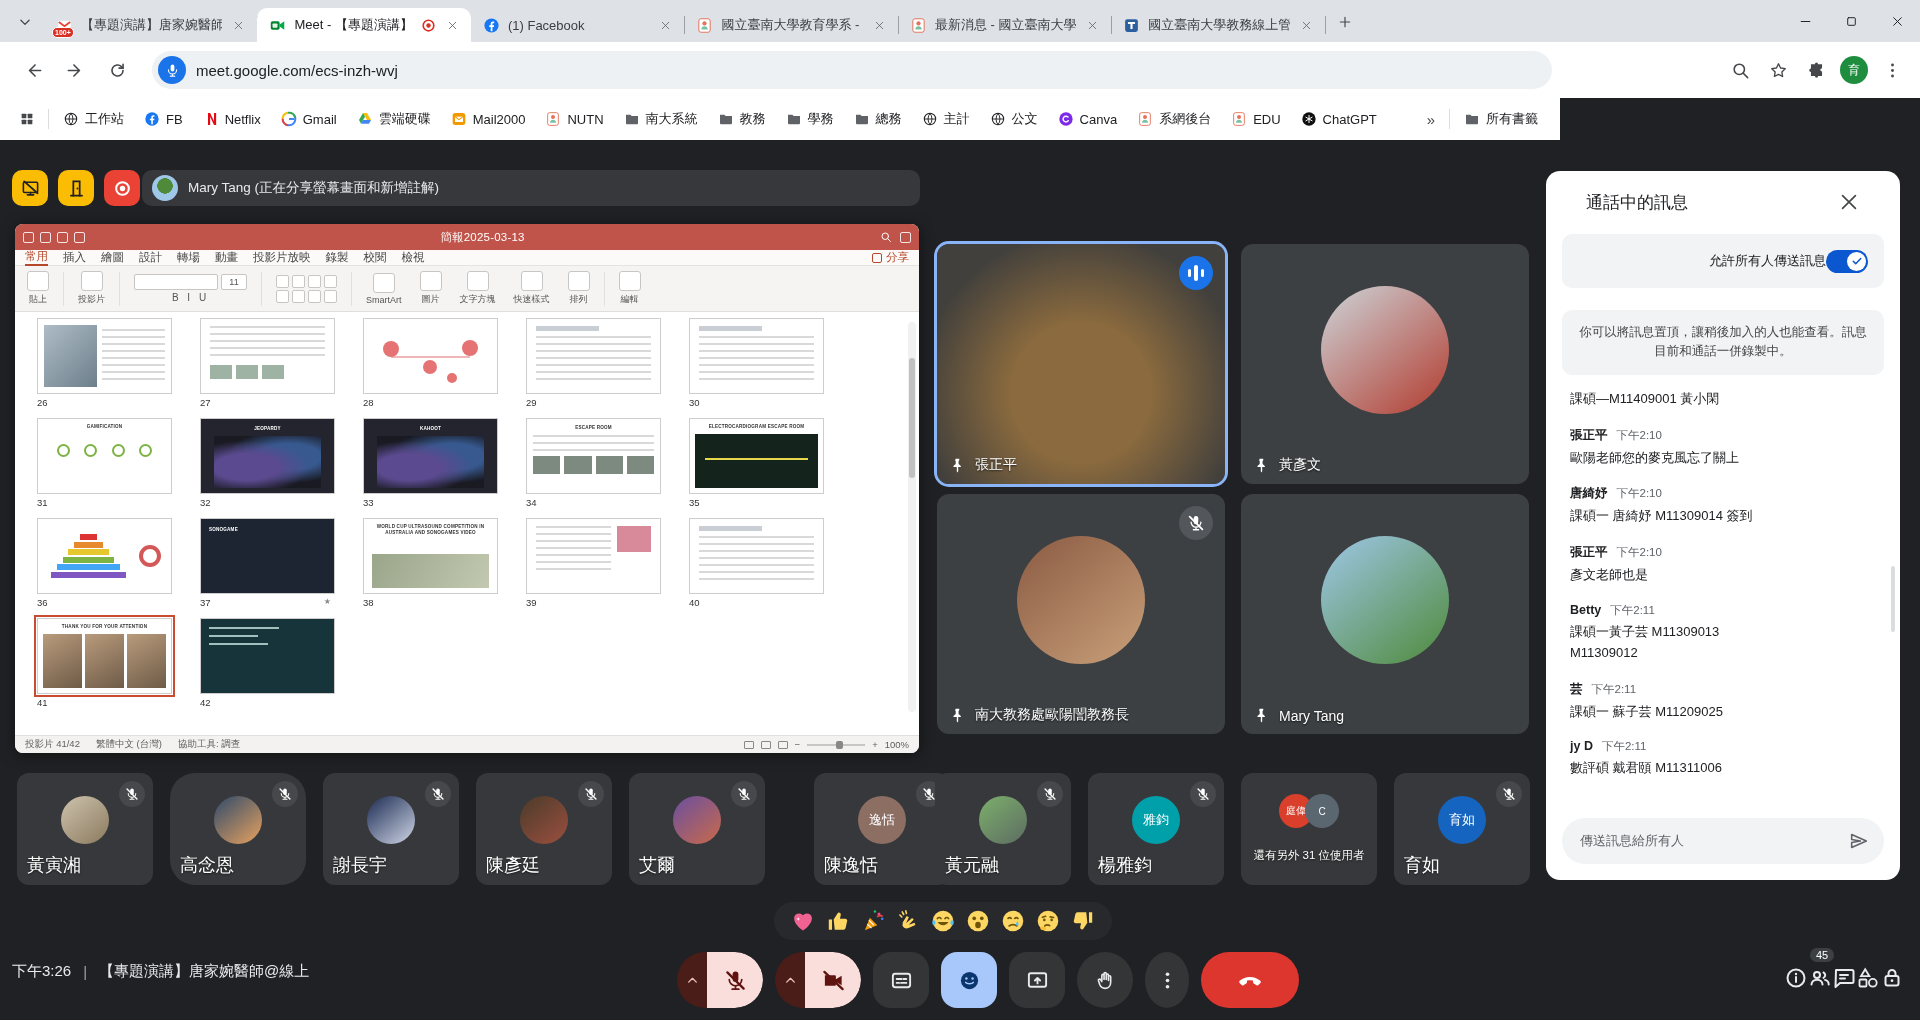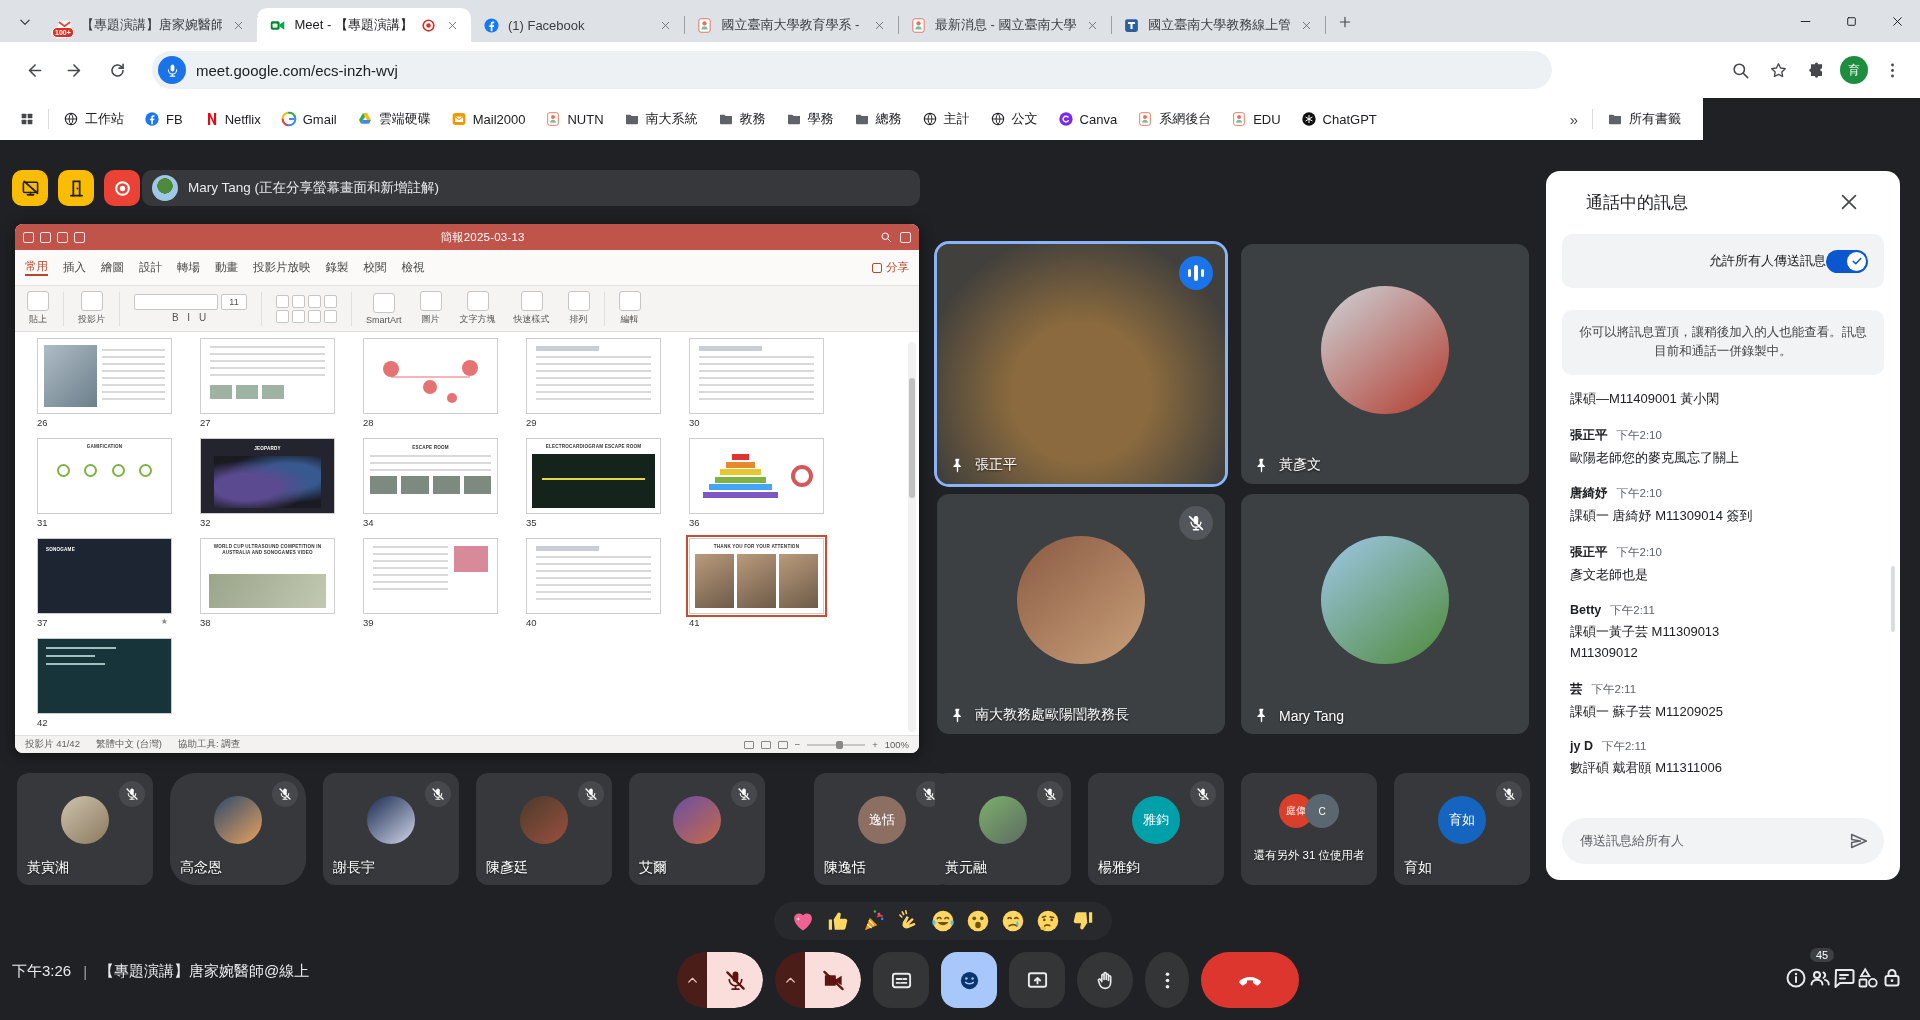--- a/index.html
+++ b/index.html
@@ -34,21 +34,21 @@
   .navbtn .i{width:19px;height:19px}
   .omnibox{flex:1 1 auto;height:38px;margin:0 14px;background:#eef1f4;border-radius:19px;display:flex;align-items:center;padding:0 14px 0 6px;max-width:1400px}
   .sitechip{width:28px;height:28px;border-radius:50%;background:#1a73e8;display:flex;align-items:center;justify-content:center;color:#fff;margin-right:10px}
   .sitechip .i{width:15px;height:15px}
   .url{font-size:15px;color:#202124}
   .tb-right{display:flex;align-items:center;gap:6px;margin-left:auto}
   .tbicon{width:32px;height:32px;border-radius:50%;display:flex;align-items:center;justify-content:center;color:#45474a}
   .tbicon .i{width:19px;height:19px}
   .avatar-chip{width:28px;height:28px;border-radius:50%;background:#1e8e3e;color:#fff;font-size:12px;display:flex;align-items:center;justify-content:center}
 
-  .bookmarks{position:absolute;top:98px;left:0;width:1703px;height:42px;background:#fff;display:flex;align-items:center;padding:0 14px;gap:0}
+  .bookmarks{position:absolute;top:98px;left:0;width:1560px;height:42px;background:#fff;display:flex;align-items:center;padding:0 14px;gap:0}
   .bmapps{width:26px;height:26px;display:flex;align-items:center;justify-content:center;color:#45474a;margin-right:2px}
   .bmapps .i{width:16px;height:16px}
   .bmdiv{width:1px;height:20px;background:#dadce0;margin:0 6px}
   .bmitem{display:flex;align-items:center;gap:6px;padding:4px 8px;border-radius:8px;font-size:13px;color:#202124;white-space:nowrap}
   .bmitem .i{width:16px;height:16px}
   .bmmore{margin-left:auto;color:#45474a;font-size:15px;padding:0 8px}
   .bmall{display:flex;align-items:center;gap:6px;font-size:13px;color:#202124;padding:4px 8px}
   .bmall .i{width:16px;height:16px}
 
   
@@ -63,21 +63,21 @@
 
   
   .ppt{position:absolute;left:15px;top:224px;width:904px;height:529px;border-radius:8px;overflow:hidden;
        background:#fff;box-shadow:0 2px 14px rgba(0,0,0,.5);display:flex;flex-direction:column}
   .ppt-titlebar{height:26px;background:#c0544a;display:flex;align-items:center;color:#fff;padding:0 8px;gap:6px;flex:0 0 auto}
   .ppt-qat{display:flex;gap:6px;align-items:center}
   .qat-sq{width:11px;height:11px;border:1.3px solid rgba(255,255,255,.85);border-radius:2px}
   .ppt-title{flex:1;text-align:center;font-size:11.5px;letter-spacing:.2px}
   .ppt-tr{display:flex;align-items:center;gap:8px}
   .ppt-tr .i{width:12px;height:12px;color:#fff}
-  .ppt-menurow{height:36px;background:#fbfaf9;border-bottom:1px solid #e5e3e1;display:flex;align-items:center;padding:0 10px;gap:15px;flex:0 0 auto}
+  .ppt-menurow{height:16px;background:#fbfaf9;border-bottom:1px solid #e5e3e1;display:flex;align-items:center;padding:0 10px;gap:15px;flex:0 0 auto}
   .pmenu{font-size:11.5px;color:#444}
   .pmenu.sel{color:#b7472a;box-shadow:inset 0 -2px 0 #b7472a;padding-bottom:2px}
   .ppt-share{margin-left:auto;color:#b7472a;font-size:11.5px;display:flex;align-items:center;gap:4px}
   .ppt-share .sq{width:10px;height:10px;border:1.2px solid #b7472a;border-radius:2px}
   .ppt-ribbon{height:46px;background:#f6f4f3;border-bottom:1px solid #e1dfdd;display:flex;align-items:center;padding:0 8px;gap:10px;flex:0 0 auto;overflow:hidden}
   .rgroup{display:flex;flex-direction:column;align-items:center;gap:2px;padding:0 4px}
   .rdiv{width:1px;height:34px;background:#e1dfdd}
   .rbig{width:22px;height:20px;border:1px solid #c8c6c4;background:#fff;border-radius:3px}
   .rlabel{font-size:9px;color:#555;white-space:nowrap}
   .rrow{display:flex;gap:3px}
@@ -112,21 +112,21 @@
   .tile-mic .i{width:18px;height:18px}
   .tile-eq{position:absolute;right:12px;top:12px;width:34px;height:34px;border-radius:50%;background:#1a73e8;display:flex;align-items:center;justify-content:center}
   .eqbars{display:flex;gap:3px;align-items:center;height:18px}
   .eqbars span{width:3.5px;background:#fff;border-radius:2px}
   .video-still{position:absolute;inset:0}
 
   
   .stile{position:absolute;top:773px;width:136px;height:112px;border-radius:12px;background:#37383b;overflow:hidden}
   .stile .sav{position:absolute;left:50%;top:42%;transform:translate(-50%,-50%);width:48px;height:48px;border-radius:50%;
      display:flex;align-items:center;justify-content:center;color:#fff;font-size:13px}
-  .stile .sname{position:absolute;left:10px;bottom:8px;color:#fff;font-size:14px;text-shadow:0 1px 2px rgba(0,0,0,.6);white-space:nowrap}
+  .stile .sname{position:absolute;left:10px;bottom:8px;color:#fff;font-size:18px;text-shadow:0 1px 2px rgba(0,0,0,.6);white-space:nowrap}
   .stile .smic{position:absolute;right:8px;top:8px;width:26px;height:26px;border-radius:50%;background:#47484b;display:flex;align-items:center;justify-content:center;color:#fff}
   .stile .smic .i{width:14px;height:14px}
   .stile.more .pair{position:absolute;left:50%;top:34%;transform:translate(-50%,-50%);display:flex}
   .stile.more .pa{width:34px;height:34px;border-radius:50%;display:flex;align-items:center;justify-content:center;color:#fff;font-size:10px}
   .stile.more .pa+.pa{margin-left:-8px}
   .stile.more .sname{left:0;right:0;text-align:center;bottom:22px;font-size:11.5px}
 
   
   .chat{position:absolute;left:1546px;top:171px;width:354px;height:709px;background:#fff;border-radius:14px;
         display:flex;flex-direction:column;padding:20px 0 14px;color:#202124}
@@ -825,20 +825,31 @@
           </div>
           <div class="slidecell">
             <div class="thumb">
               <div class="k-dark" style="position: absolute; inset: 0px;">
                 <div class="t-title">JEOPARDY</div>
                 <div class="glow"></div>
               </div>
             </div>
             <div class="snum">
               <span>32</span>
+            </div>
+          </div>
+          <div class="slidecell">
+            <div class="thumb">
+              <div class="k-dark" style="position: absolute; inset: 0px;">
+                <div class="t-title">KAHOOT</div>
+                <div class="glow"></div>
+              </div>
+            </div>
+            <div class="snum">
+              <span>33</span>
             </div>
           </div>
           <div class="slidecell">
             <div class="thumb">
               <div class="k-escape" style="position: absolute; inset: 0px;">
                 <div class="t-title">ESCAPE ROOM</div>
                 <div class="lines" style="height:16px;margin-top:4px"></div>
                 <div class="row">
                   <div></div>
                   <div></div>

